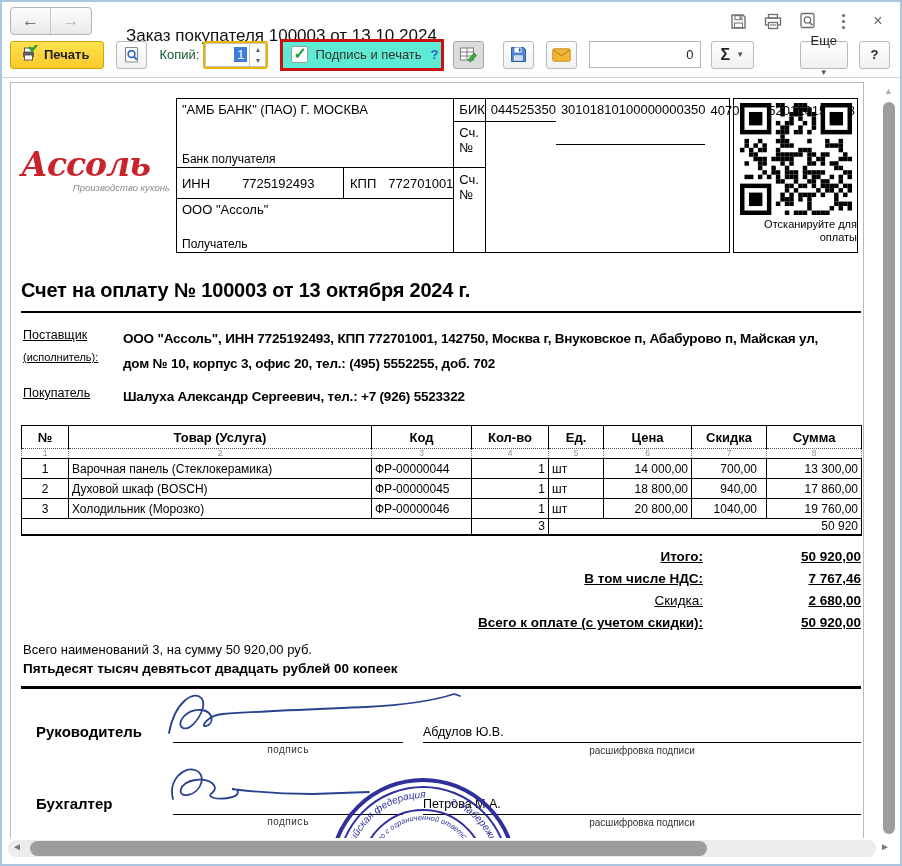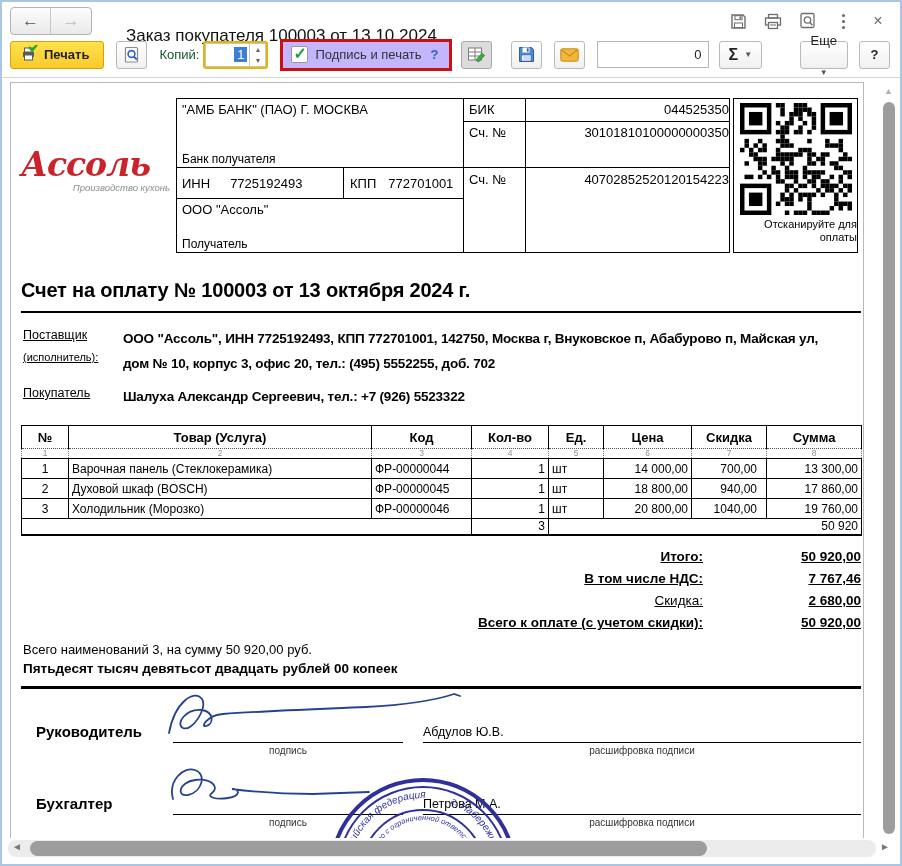--- a/index.html
+++ b/index.html
@@ -21,21 +21,21 @@
   .toolbar { height:42px; display:flex; align-items:center; padding:0 10px 4px 8px; background:#fff; border-bottom:1px solid #d5d5d5; }
   .btn { border:1px solid #b9b9b9; border-radius:3px; background:linear-gradient(#ffffff,#f0f0f0); height:28px; display:flex; align-items:center; justify-content:center; cursor:pointer; font-size:13px; color:#222; }
   .btn-print { background:linear-gradient(#ffe14d,#f9ca2b); border:1px solid #d7a300; font-weight:bold; padding:0 14px 0 8px; gap:6px; }
   .btn-preview { width:31px; margin-left:12px; }
   .lbl-copies { margin-left:12px; font-size:13px; color:#14532d; }
   .copies-box { margin-left:4px; display:flex; align-items:stretch; border:2px solid #e7b400; border-radius:3px; background:#fff; height:28px; }
   .copies-input { width:44px; border:1px solid #c6c6c6; border-right:none; display:flex; align-items:center; justify-content:flex-end; padding-right:2px; font-size:13px; }
   .copies-val { background:#3d7edb; color:#fff; padding:0 3px; }
   .spin { width:17px; border:1px solid #c6c6c6; display:flex; flex-direction:column; }
   .spin div { flex:1; display:flex; align-items:center; justify-content:center; font-size:7px; color:#666; cursor:pointer; }
-  .signbox { margin-left:12px; border:3px solid #cb1010; background:#c4b5fd; height:32px; display:flex; align-items:center; padding:0 10px 0 8px; gap:7px; cursor:pointer; }
+  .signbox { margin-left:12px; border:3px solid #cb1010; background:#5eead4; height:32px; display:flex; align-items:center; padding:0 2px 0 8px; gap:7px; cursor:pointer; }
   .cb { width:17px; height:17px; background:#fff; border:1px solid #9a9a9a; border-radius:2px; position:relative; }
   .cb:after { content:"✓"; position:absolute; left:1px; top:-3px; font-size:16px; font-weight:bold; color:#1e9e36; }
   .signlabel { font-size:13px; color:#333; }
   .signhelp { color:#2a63c8; font-size:13px; font-weight:bold; margin-left:2px; }
   .btn-edit { width:31px; margin-left:9px; background:#dcdcdc; border-color:#a8a8a8; }
   .btn-save { width:31px; margin-left:19px; }
   .btn-mail { width:31px; margin-left:12px; }
   .counter { margin-left:12px; width:112px; height:27px; border:1px solid #b5b5b5; display:flex; align-items:center; justify-content:flex-end; padding-right:6px; font-size:13px; color:#222; background:#fff; }
   .btn-sigma { margin-left:10px; padding:0 9px; gap:6px; font-size:16px; font-weight:bold; }
   .caret { font-size:8px; color:#555; font-weight:normal; }
@@ -51,24 +51,24 @@
   .logo-block { width:155px; padding-top:52px; }
   .logo-name { font-family:"DejaVu Serif", serif; font-style:italic; font-weight:bold; font-size:33px; color:#c9242b; letter-spacing:-1px; line-height:30px; }
   .logo-tag { font-size:9.5px; color:#8d8d8d; font-style:italic; text-align:right; padding-right:6px; margin-top:2px; }
   .bank-t { display:flex; width:554px; border:1px solid #000; height:155px; }
   .b-c1 { width:287px; border-right:1px solid #000; display:flex; flex-direction:column; }
   .b-r1 { height:69px; border-bottom:1px solid #000; display:flex; flex-direction:column; justify-content:space-between; padding:3px 4px 1px 5px; }
   .b-r2 { height:31px; border-bottom:1px solid #000; display:flex; }
   .b-r3 { flex:1; display:flex; flex-direction:column; justify-content:space-between; padding:3px 4px 1px 5px; }
   .b-main { font-size:13px; }
   .b-cap { font-size:12px; }
-  .b-inn { width:167px; border-right:1px solid #000; display:flex; align-items:center; gap:20px; padding-left:5px; font-size:13px; }
+  .b-inn { width:167px; border-right:1px solid #000; display:flex; align-items:center; gap:32px; padding-left:5px; font-size:13px; }
   .b-kpp { flex:1; display:flex; align-items:center; gap:12px; padding-left:6px; font-size:13px; }
   .b-c2 { width:62px; border-right:1px solid #000; display:flex; flex-direction:column; }
-  .b-c3 { flex:1; display:flex; flex-direction:column;text-align:right; }
+  .b-c3 { flex:1; display:flex; flex-direction:row;text-align:right; }
   .bh1 { height:23px; border-bottom:1px solid #000; padding:3px 0 0 5px; }
   .bh2 { height:46px; border-bottom:1px solid #000; padding:3px 0 0 5px; }
   .bh3 { flex:1; padding:4px 0 0 5px; }
   .qr-box { width:125px; margin-left:3px; border:1px solid #000; height:155px; text-align:right; padding-top:4px; }
   .qr-grid { width:112px; height:112px; margin:0 auto; }
   .qr-cap { font-size:11px; line-height:13px; margin-top:3px; }
 
   
   .doc-title { margin:26px 0 0 10px; font-size:20px; font-weight:bold; letter-spacing:-0.2px; }
   .rule { height:2px; background:#000; width:840px; margin:9px 0 0 10px; }
@@ -98,21 +98,21 @@
   .tlab.bold { font-weight:bold; }
   .tval { flex:1; text-align:right; font-weight:bold; font-size:13.5px; }
   .sumline { margin:8px 0 0 12px; font-size:13px; }
   .words { margin:4px 0 0 12px; font-size:13.5px; font-weight:bold; }
   .rule2 { height:3px; background:#000; width:840px; margin:10px 0 0 10px; }
 
   
   .sigrow { position:relative; height:72px; margin-left:10px; width:840px; }
   .sigrole { position:absolute; left:15px; top:24px; font-size:15px; font-weight:bold; }
   .sigline1 { position:absolute; left:152px; top:43px; width:230px; border-bottom:1px solid #000; }
-  .sigcap1 { position:absolute; left:152px; top:46px; width:230px; text-align:center; font-size:10px; color:#333; }
+  .sigcap1 { position:absolute; left:152px; top:46px; width:230px; text-align:center; font-size:10px; color:#333;font-family:Liberation Mono, monospace; }
   .signame { position:absolute; left:402px; top:26px; font-size:12.5px; }
   .sigline2 { position:absolute; left:402px; top:43px; width:438px; border-bottom:1px solid #000; }
   .sigcap2 { position:absolute; left:402px; top:46px; width:438px; text-align:center; font-size:10px; color:#333; }
   .sigsvg { position:absolute; left:140px; top:-12px; }
 
   
   .stamp { position:absolute; left:314px; top:691px; width:196px; height:196px; }
 
   
   .vscroll { position:absolute; right:2px; top:6px; bottom:26px; width:18px; }

